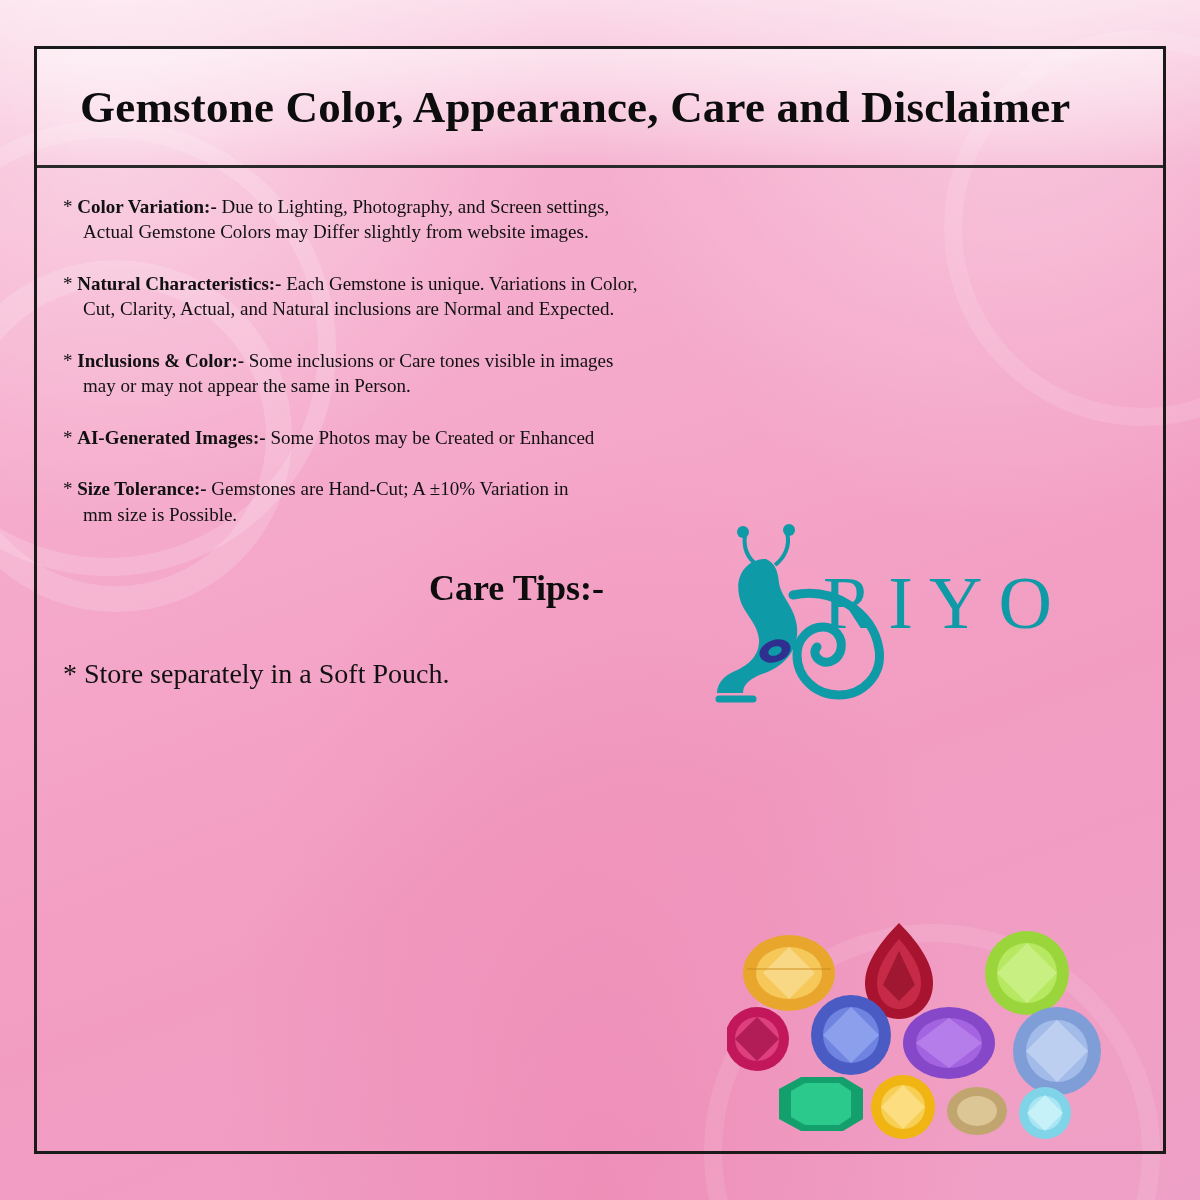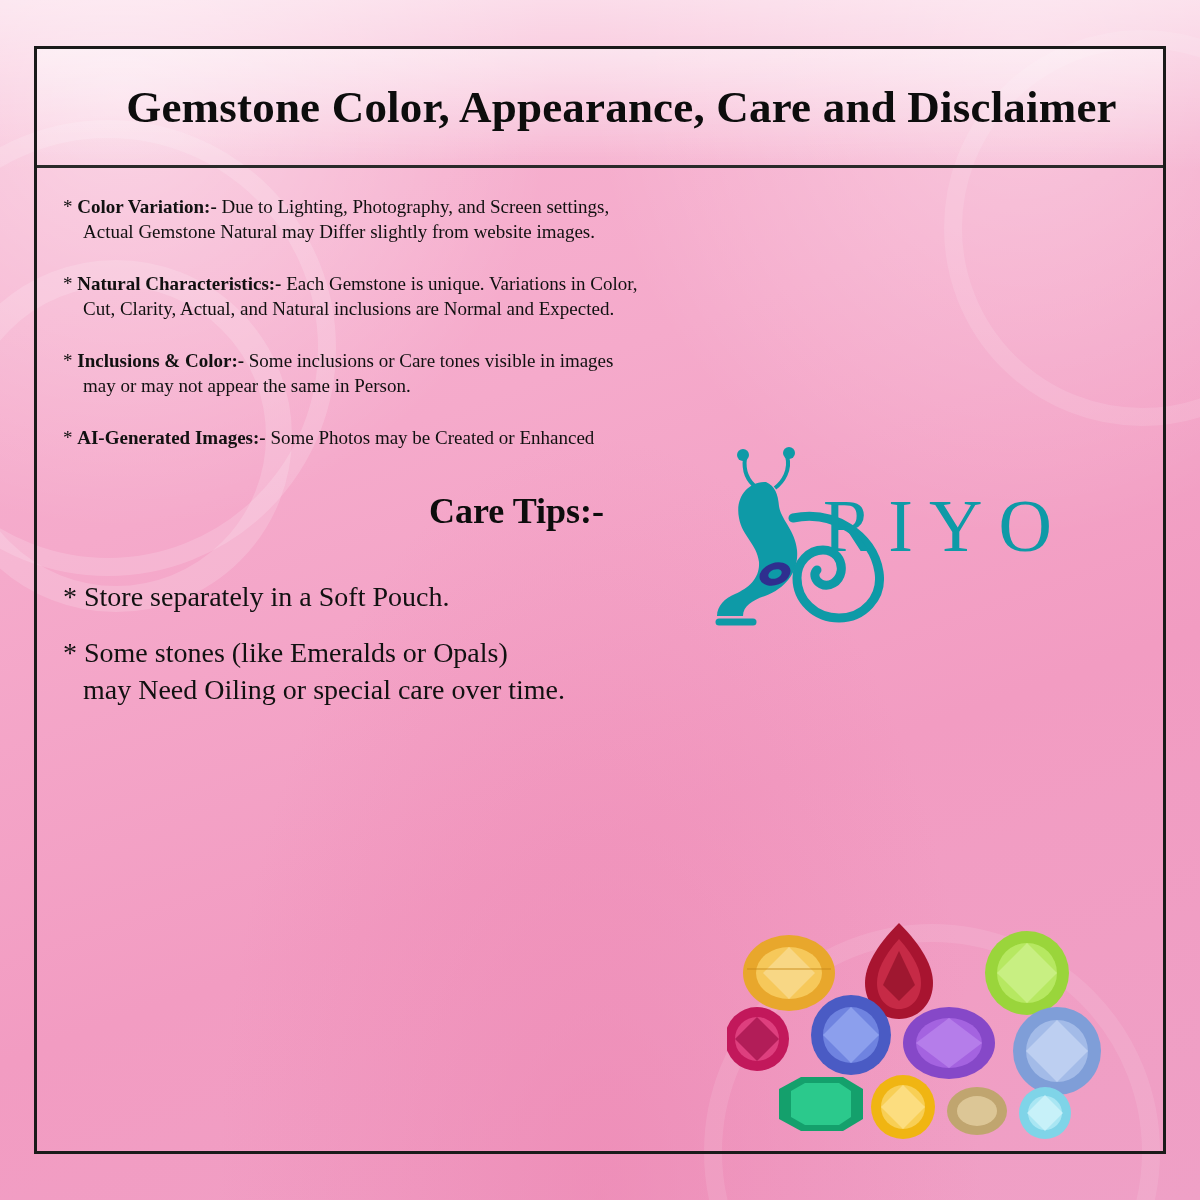--- a/index.html
+++ b/index.html
@@ -56,21 +56,20 @@
     box-sizing: border-box;
     background: transparent;
   }
 
   .title-bar {
     position: relative;
     height: 116px;
     border-bottom: 3px solid #2a2a2a;
     display: flex;
     align-items: center;
-    justify-content: center;
     background: linear-gradient(180deg, rgba(255,255,255,0.42), rgba(255,255,255,0.06));
     padding-left: 43px;
   }
   .title {
     font-size: 45px;
     font-weight: bold;
     letter-spacing: 0.2px;
     color: #0d0d0d;
     text-align: center;
     white-space: nowrap;
@@ -168,40 +167,45 @@
 
     <div class="title-bar">
       <div class="title">Gemstone Color, Appearance, Care and Disclaimer</div>
     </div>
 
     <div class="body">
 
       <div class="item">
         <span class="star">*</span>
         <span class="lead">Color Variation:-</span><span class="txt"> Due to Lighting, Photography, and Screen settings,</span>
-        <span class="l2">Actual Gemstone Natural may Differ slightly from website images.</span>
+        <span class="l2">Actual Gemstone Colors may Differ slightly from website images.</span>
       </div>
 
       <div class="item">
         <span class="star">*</span>
         <span class="lead">Natural Characteristics:-</span><span class="txt"> Each Gemstone is unique. Variations in Color,</span>
         <span class="l2">Cut, Clarity, Actual, and Natural inclusions are Normal and Expected.</span>
       </div>
 
       <div class="item">
         <span class="star">*</span>
         <span class="lead">Inclusions &amp; Color:-</span><span class="txt"> Some inclusions or Care tones visible in images</span>
         <span class="l2">may or may not appear the same in Person.</span>
       </div>
 
       <div class="item">
         <span class="star">*</span>
         <span class="lead">AI-Generated Images:-</span><span class="txt"> Some Photos may be Created or Enhanced</span>
       </div>
 
+      <div class="item">
+        <span class="star">*</span>
+        <span class="lead">Size Tolerance:-</span><span class="txt"> Gemstones are Hand-Cut; A ±10% Variation in</span>
+        <span class="l2">mm size is Possible.</span>
+      </div>
 
       <div class="care-row">
         <div class="care-tips">Care Tips:-</div>
 
         <div class="logo">
           <svg class="peacock" width="210" height="190" viewBox="0 0 210 190">
             <g fill="#0e9aa7">
 
               <path d="M62 12 C60 26 66 36 74 42" stroke="#0e9aa7" stroke-width="4" fill="none"></path>
               <circle cx="60" cy="9" r="6"></circle>
@@ -225,25 +229,20 @@
           </svg>
           <div class="brand">RIYO</div>
         </div>
       </div>
 
       <div class="care-list">
         <div class="item">
           <span class="star">*</span>
           <span class="txt">Store separately in a Soft Pouch.</span>
         </div>
-        <div class="item">
-          <span class="star">*</span>
-          <span class="txt">Some stones (like Emeralds or Opals)</span>
-          <span class="l2">may Need Oiling or special care over time.</span>
-        </div>
       </div>
 
     </div>
 
     <svg class="gems" viewBox="0 0 420 230">
 
       <g>
         <ellipse cx="62" cy="62" rx="46" ry="38" fill="#e8a72c"></ellipse>
         <ellipse cx="62" cy="62" rx="33" ry="26" fill="#f6c85a"></ellipse>
         <path d="M62 36 L88 62 L62 88 L36 62 Z" fill="#f8d98d" opacity="0.85"></path>

